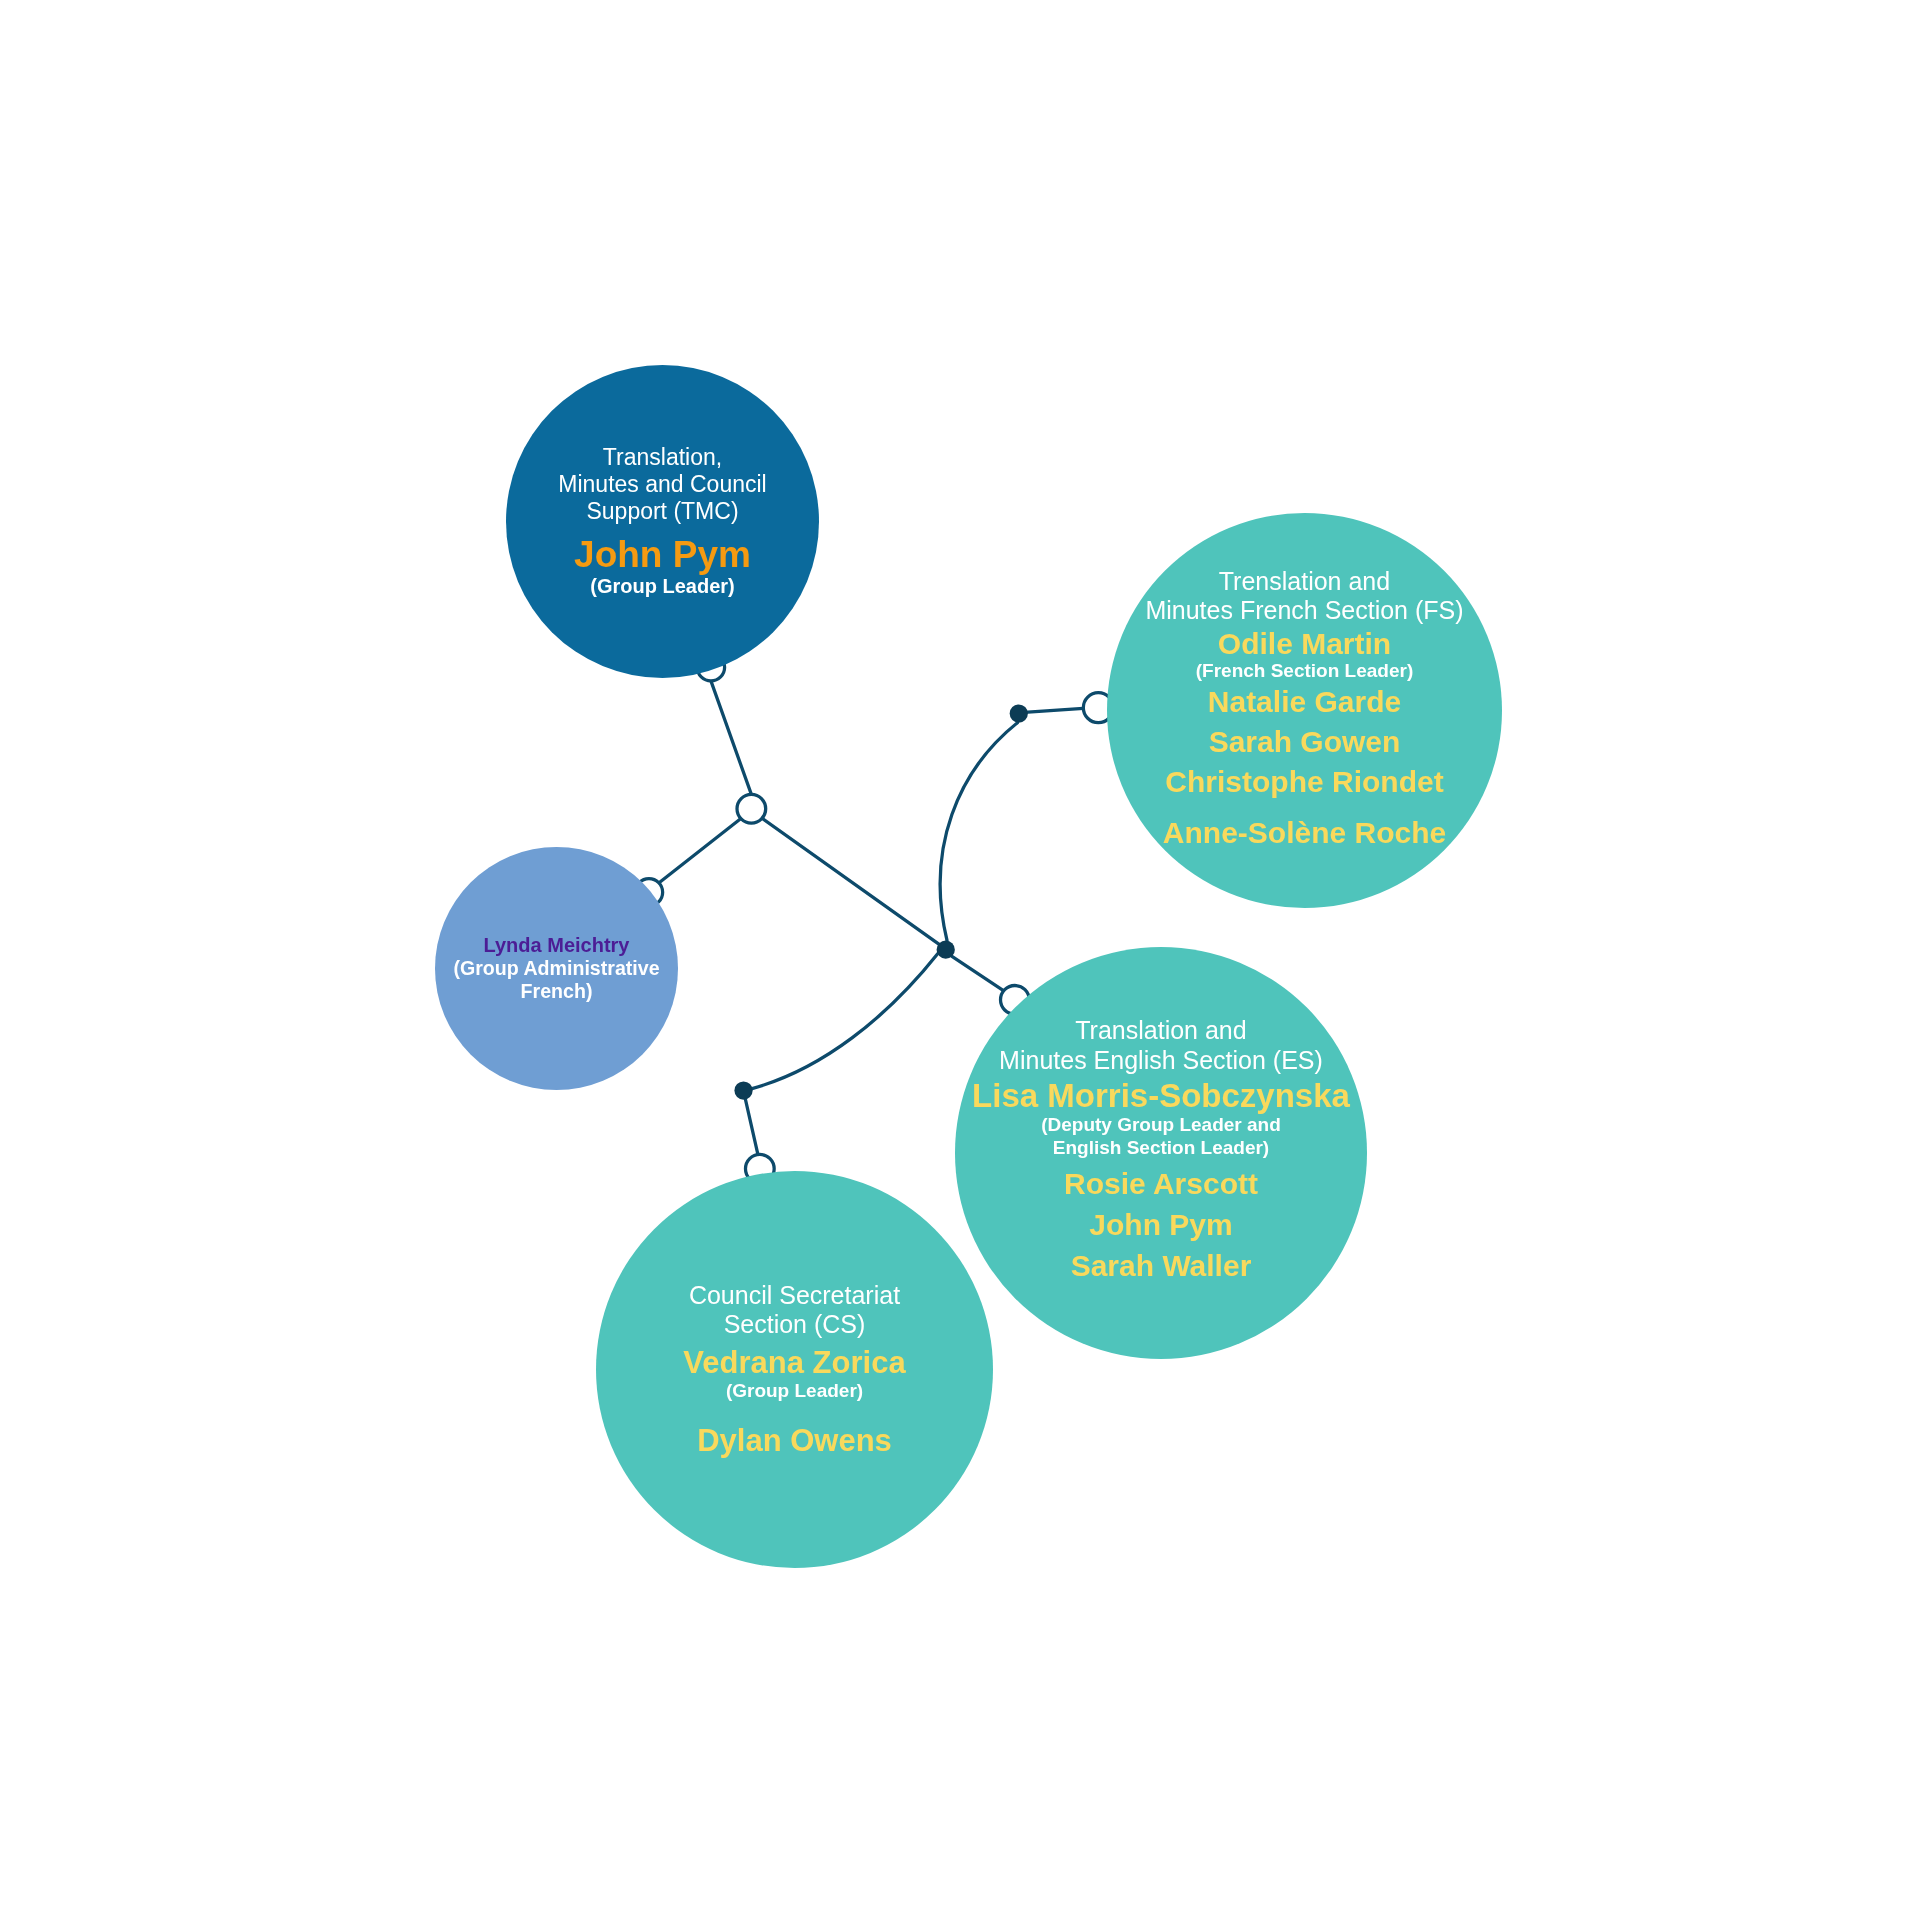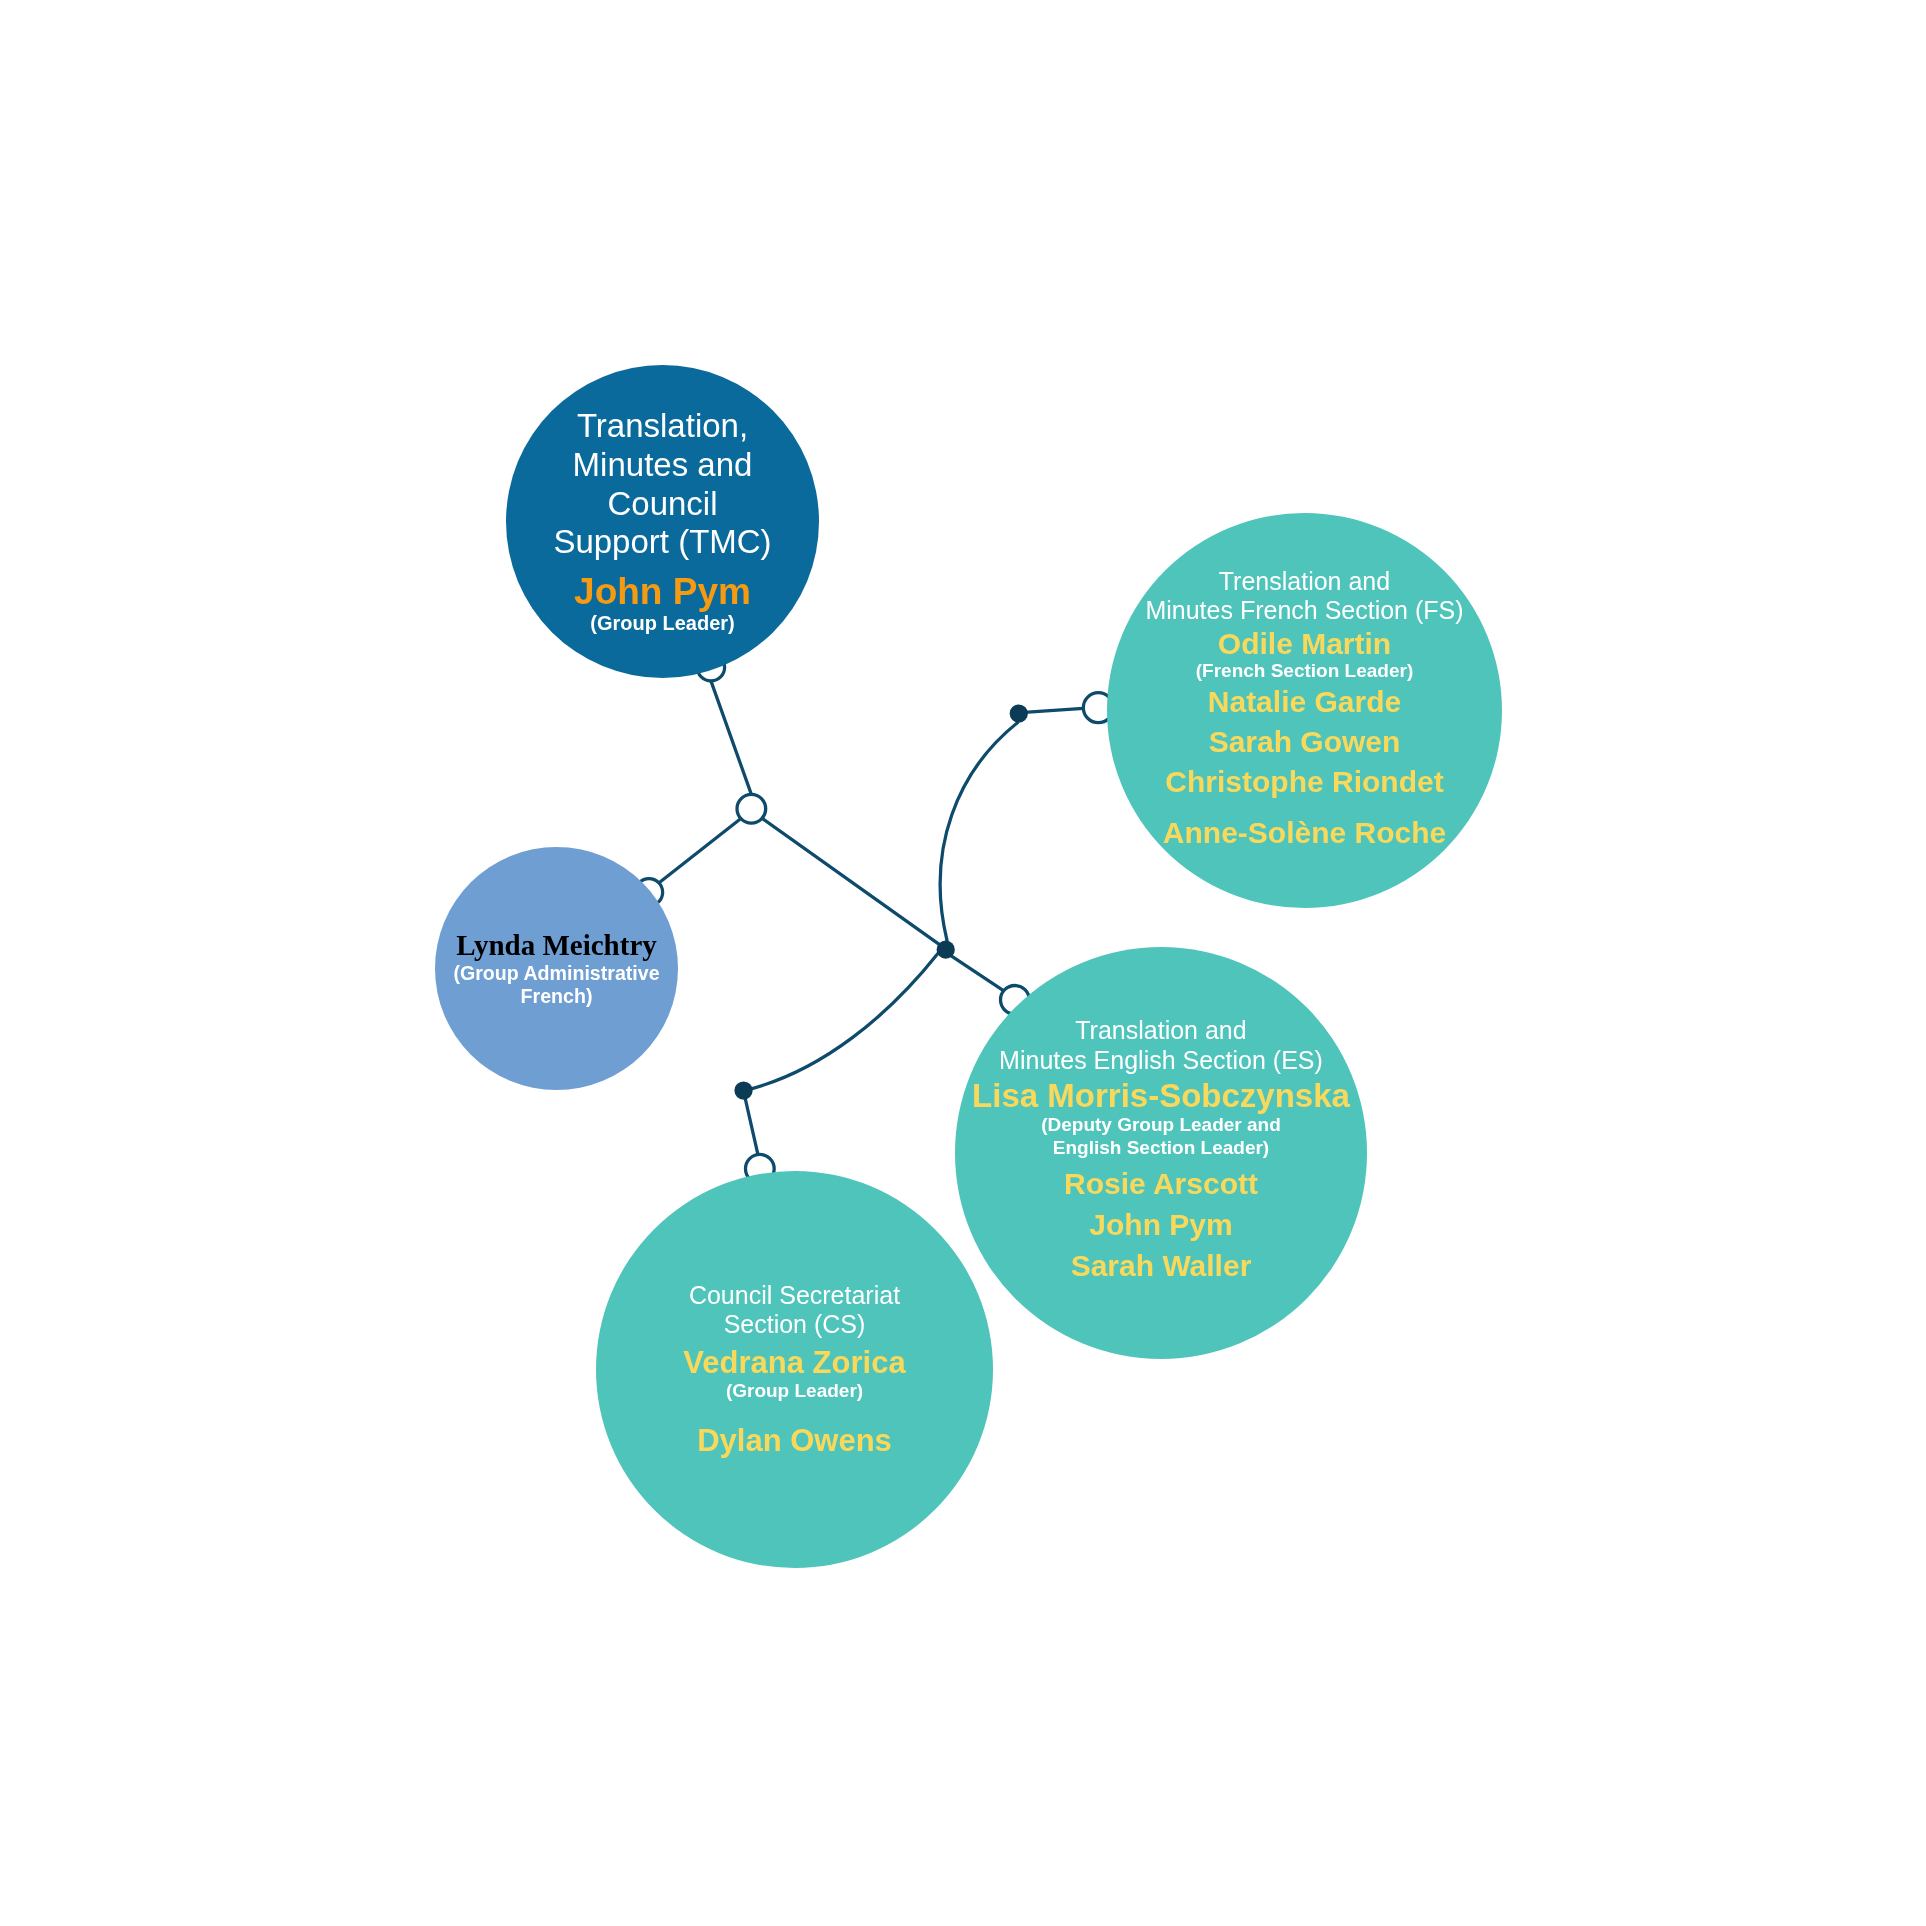--- a/index.html
+++ b/index.html
@@ -49,21 +49,21 @@
       <circle cx="1165" cy="1792" r="22" fill="#ffffff"></circle>
     </g>
     <g stroke="none">
       <circle cx="1450" cy="1456" r="14" fill="#0c3c55"></circle>
       <circle cx="1562" cy="1094" r="14" fill="#0c3c55"></circle>
       <circle cx="1140" cy="1672" r="14" fill="#0c3c55"></circle>
     </g>
   </svg>
 
   <div class="bubble" style="left:506px;top:365px;width:313px;height:313px;background:#0b6a9c;padding:0 17px;">
-    <div class="b-title" style="font-size:33px;">
+    <div class="b-title" style="font-size:23px;">
       <span class="nm">Translation,</span>
       <span class="nm">Minutes and Council</span>
       <span class="nm">Support (TMC)</span>
     </div>
     <div class="b-name" style="font-size:37px;color:#f59a11;margin-top:9px;">John Pym</div>
     <div class="b-role" style="font-size:20px;">(Group Leader)</div>
   </div>
 
   <div class="bubble" style="left:1107px;top:513px;width:395px;height:395px;background:#4fc4bb;padding:0 11.7px;">
     <div class="b-title" style="font-size:25px;margin-top:-3.9px;">
@@ -97,21 +97,21 @@
     <div class="b-title" style="font-size:25px;">
       <span class="nm">Council Secretariat</span>
       <span class="nm">Section (CS)</span>
     </div>
     <div class="b-name" style="font-size:31px;color:#f9d95c;margin-top:6.5px;">Vedrana Zorica</div>
     <div class="b-role" style="font-size:19px;">(Group Leader)</div>
     <div class="b-name" style="font-size:31px;color:#f9d95c;margin-top:21px;">Dylan Owens</div>
   </div>
 
   <div class="bubble" style="left:435px;top:847px;width:243px;height:243px;background:#6f9ed3;padding:0 9px;">
-    <div class="b-name" style="font-size:29px;color:#000000;font-family:Liberation Serif, serif;">Lynda Meichtry</div>
+    <div class="b-name" style="font-size:20px;color:#4c1d95;">Lynda Meichtry</div>
     <div class="b-role" style="font-size:19.6px;">
       <span class="nm">(Group Administrative</span>
       <span class="nm">French)</span>
     </div>
   </div>
 
 </div>
 
 
 </body></html>

